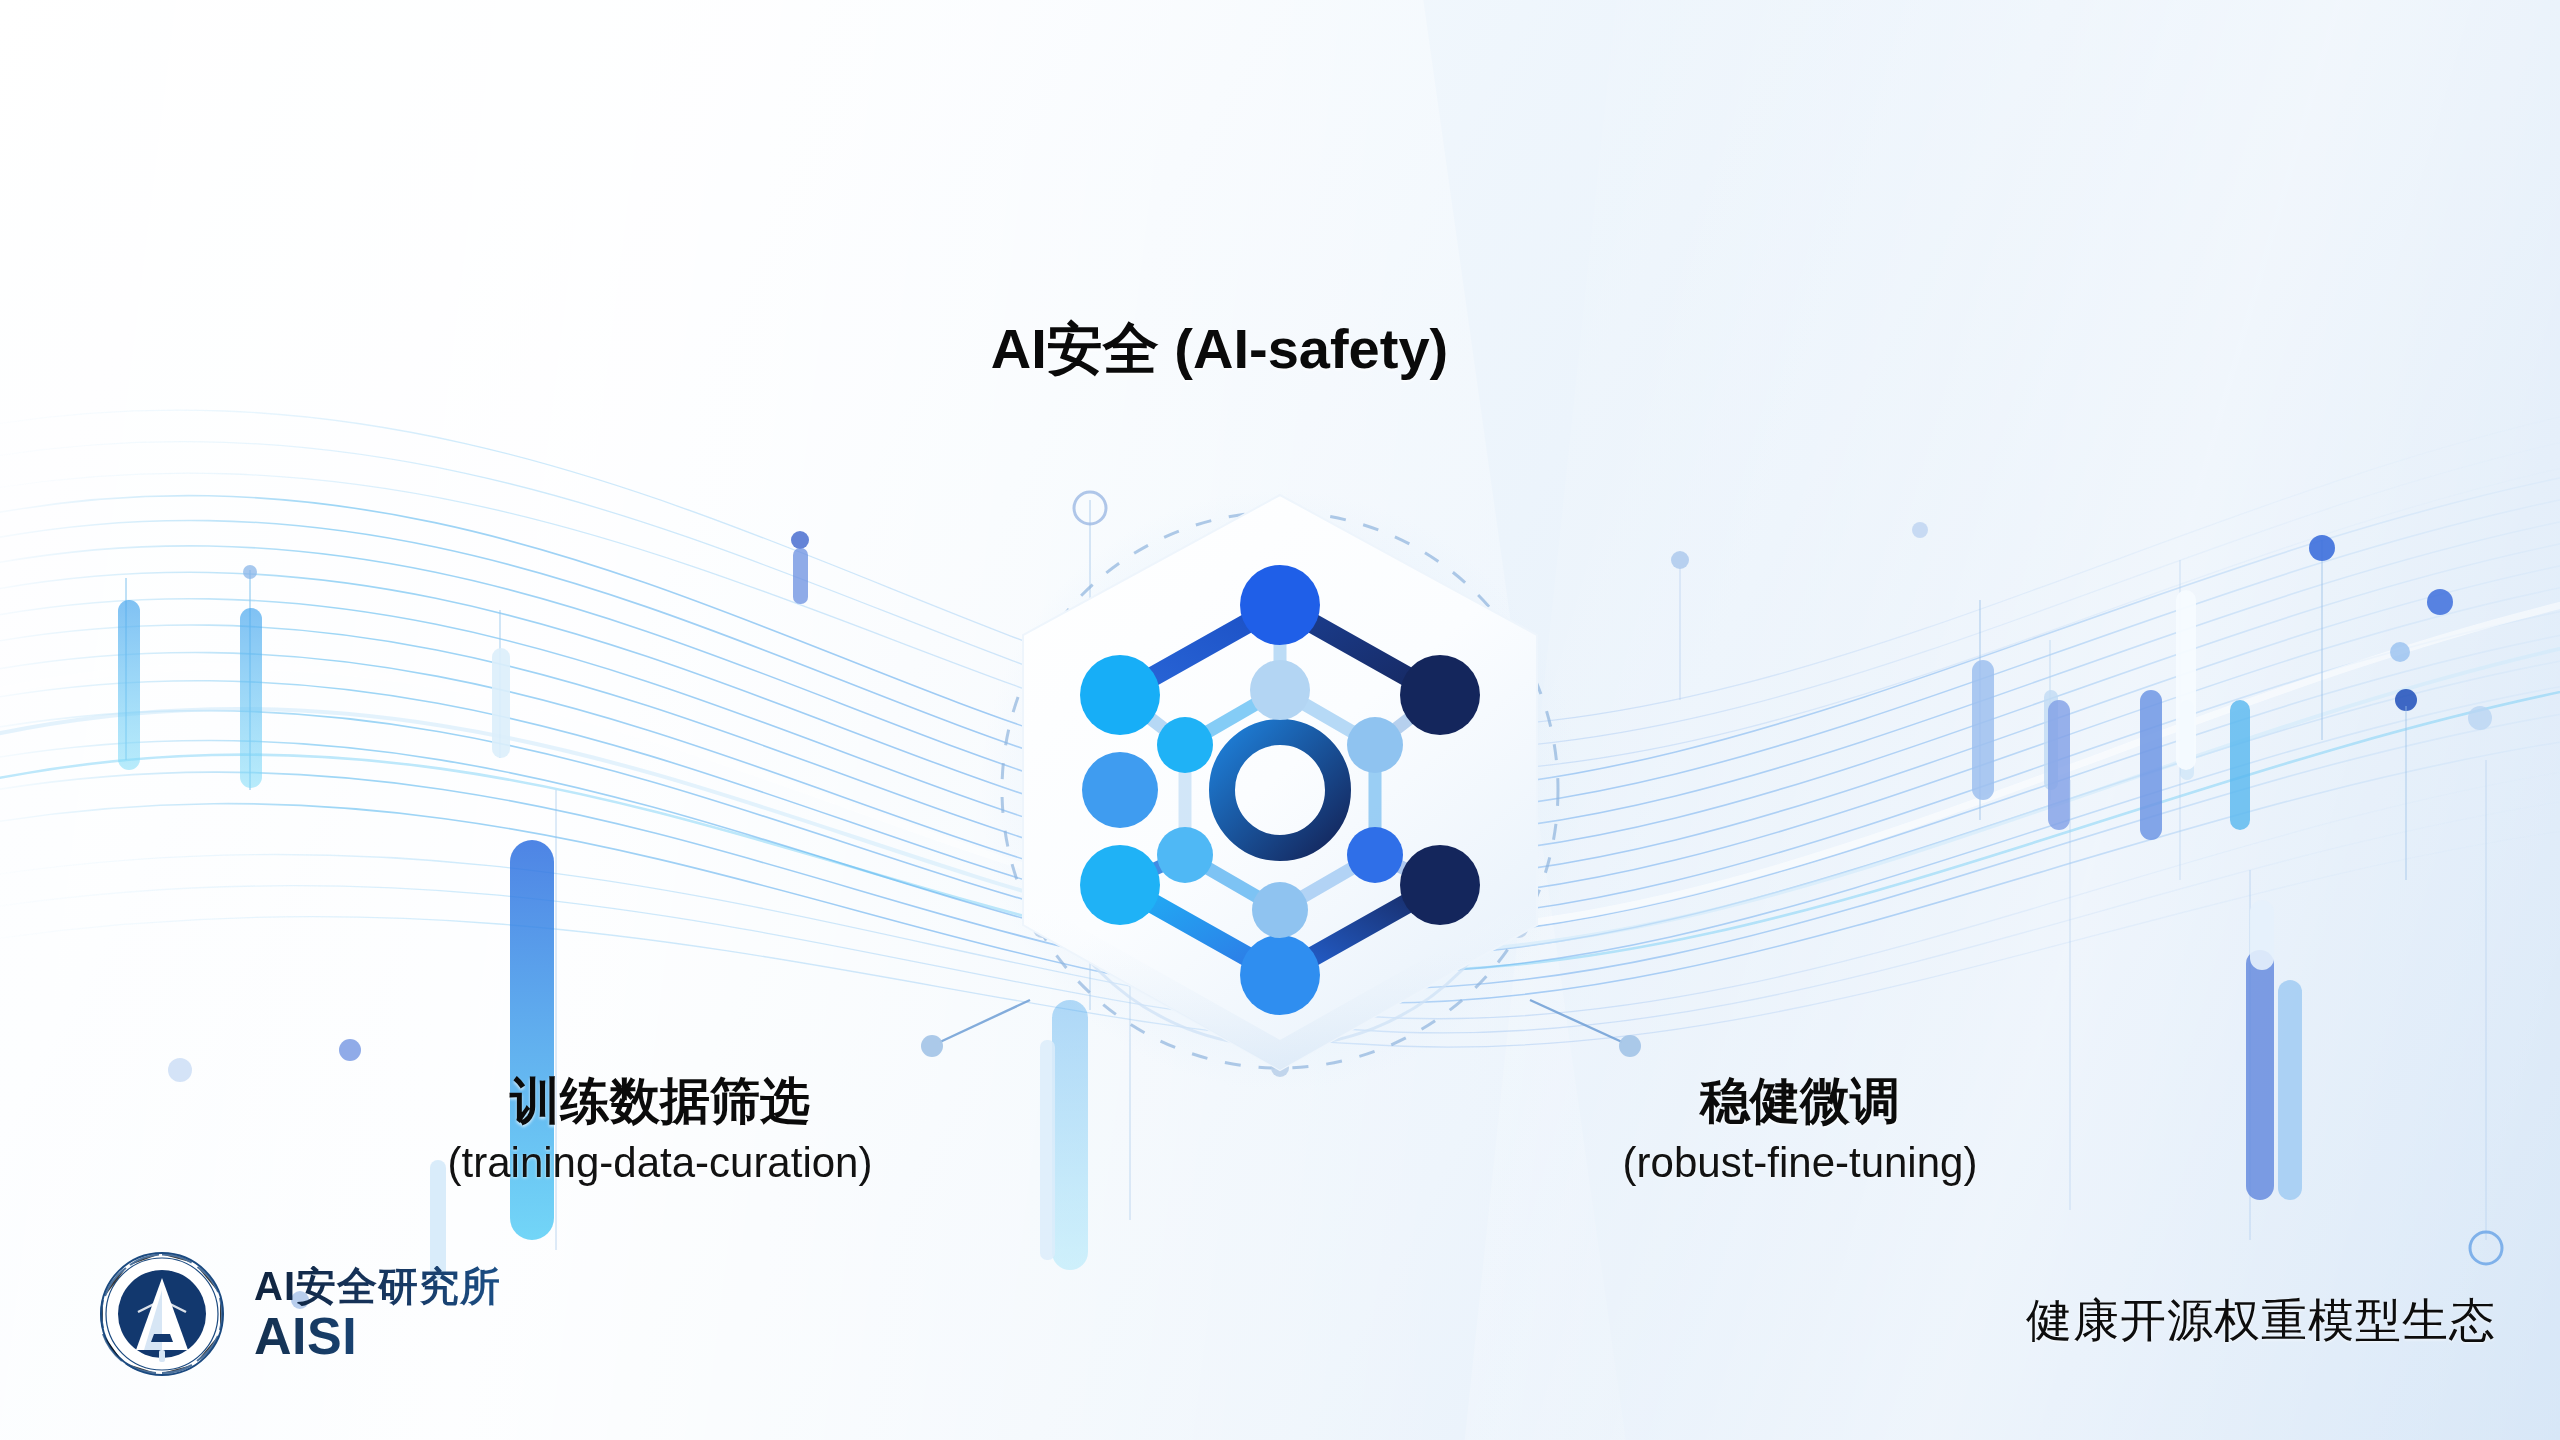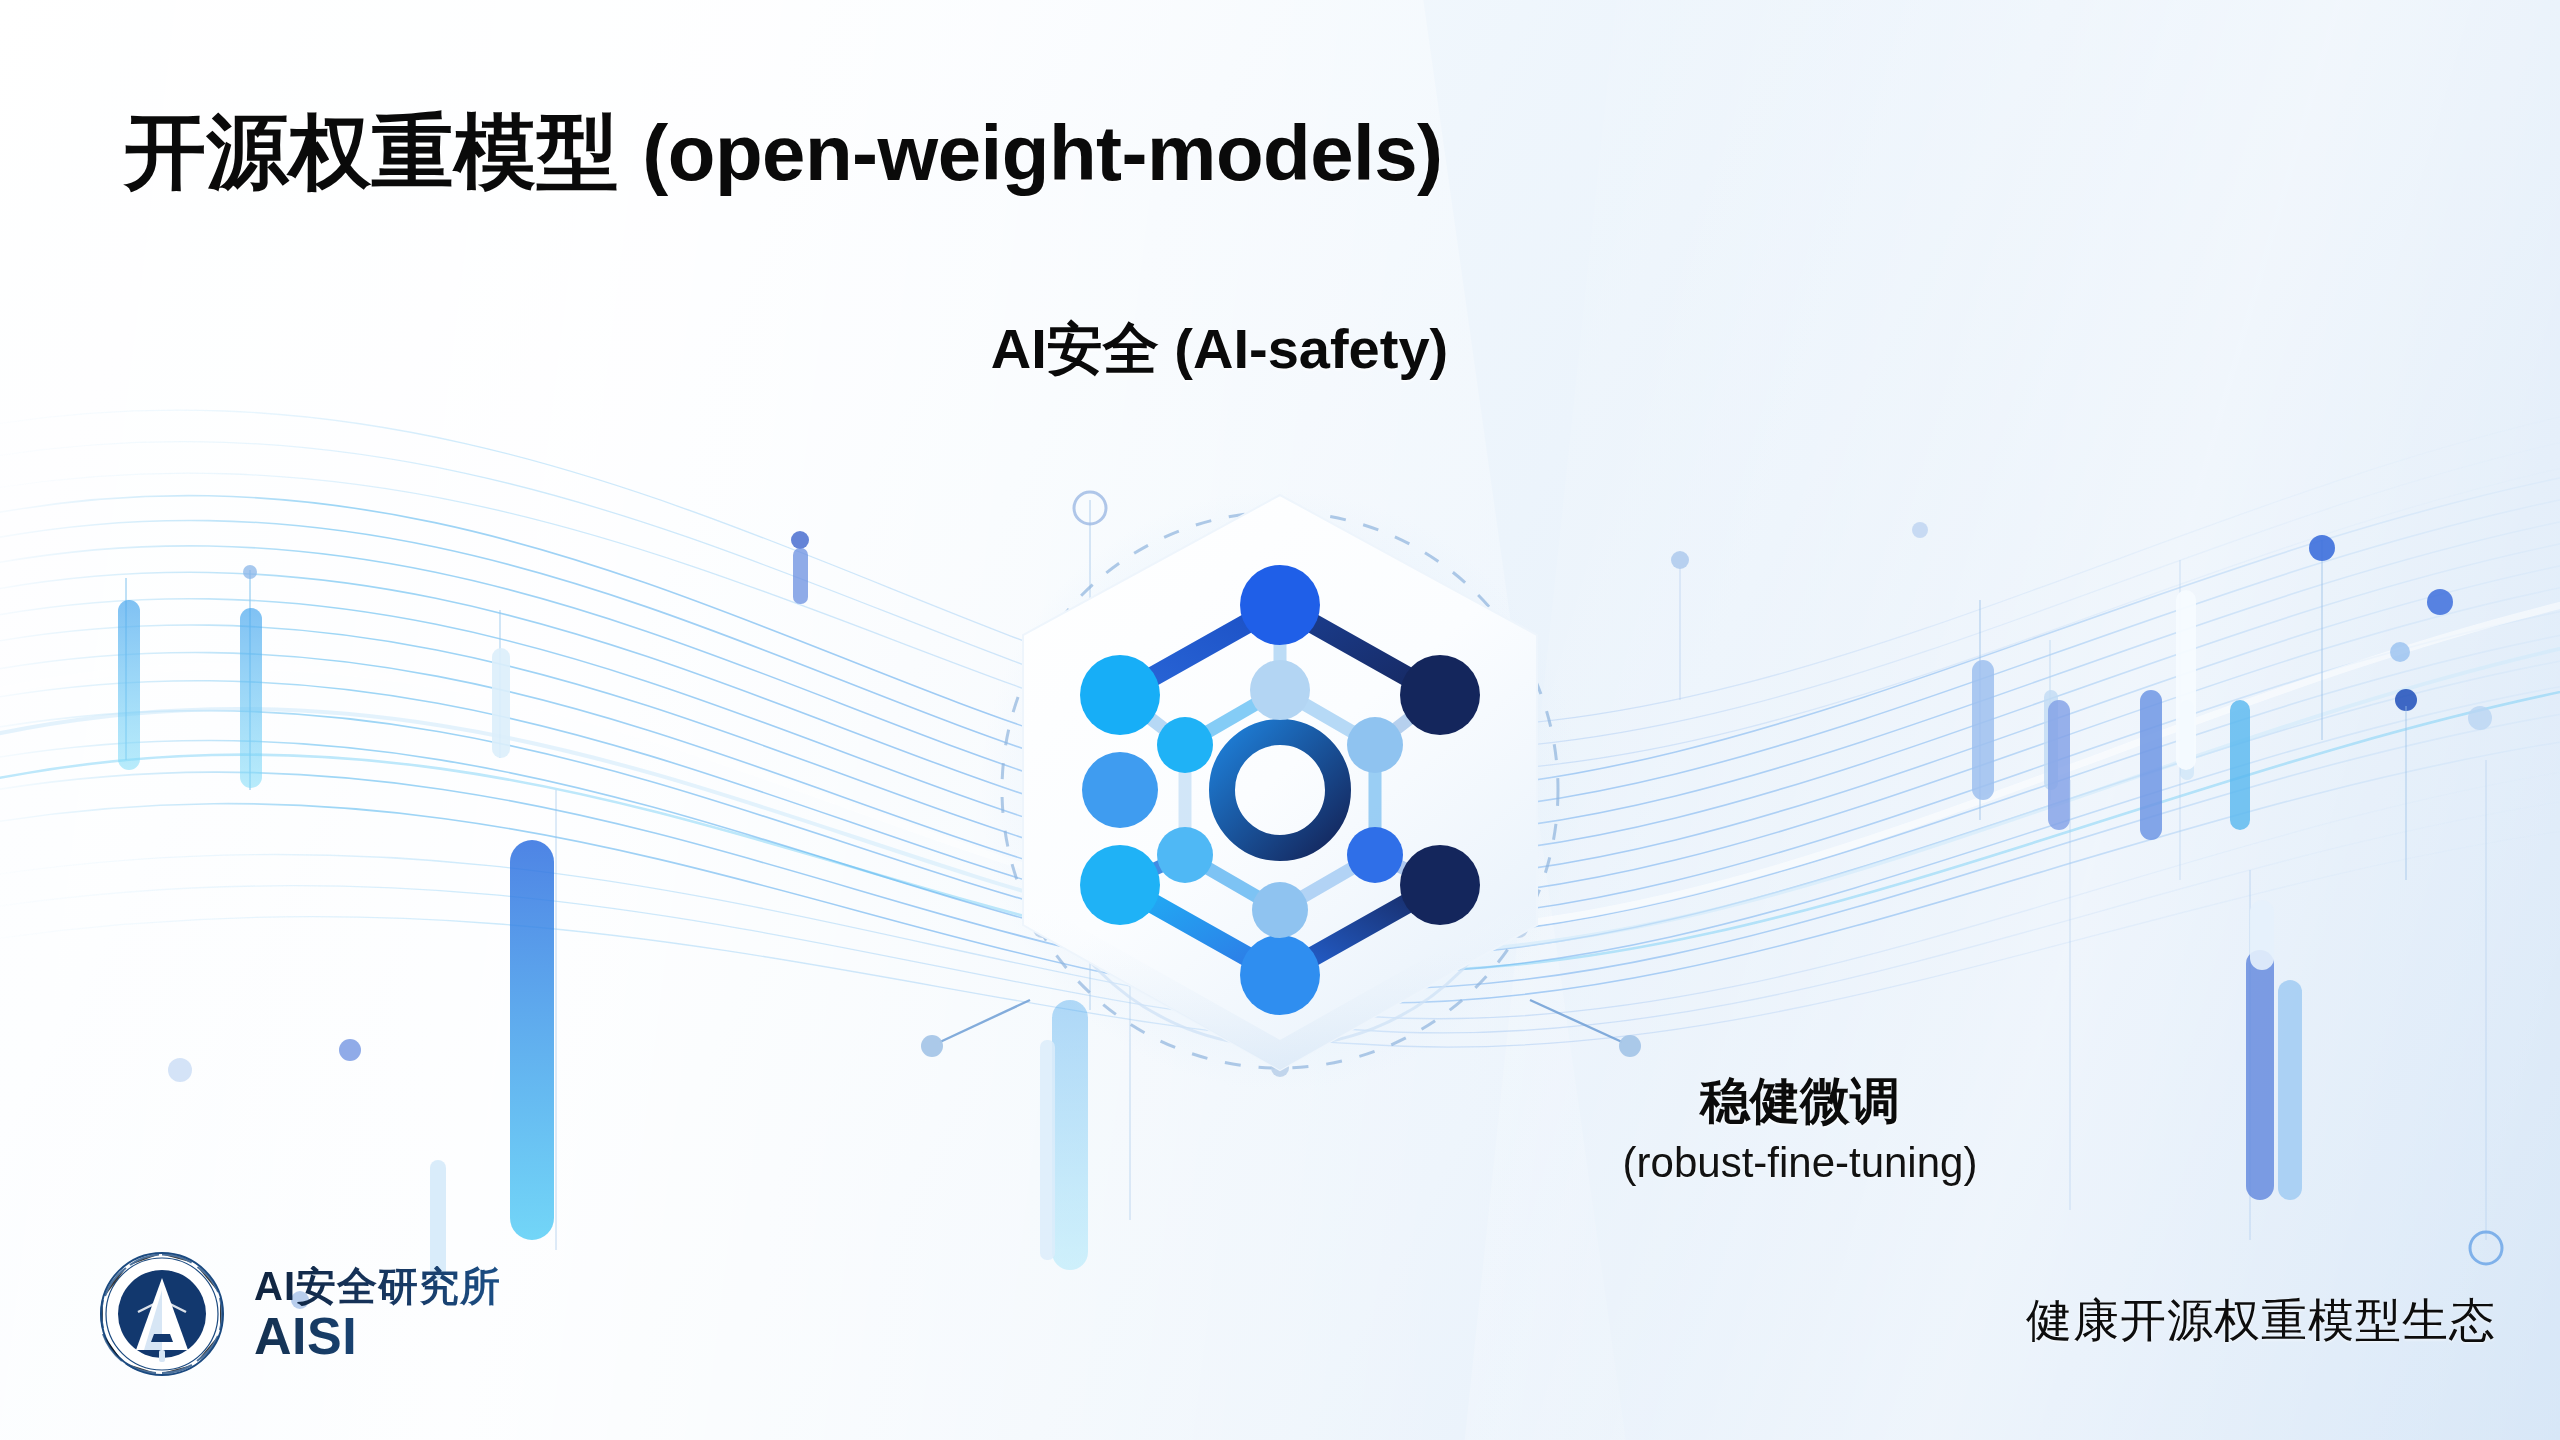--- a/index.html
+++ b/index.html
@@ -195,24 +195,20 @@
       <rect x="2250" y="900" width="24" height="70" rx="12" fill="#e5f1fc" opacity=".9"></rect>
       <line x1="2070" y1="780" x2="2070" y2="1210" stroke="#a9c8ec" stroke-width="1.2" opacity=".45"></line>
       <line x1="2486" y1="760" x2="2486" y2="1240" stroke="#a9c8ec" stroke-width="1.2" opacity=".45"></line>
       <circle cx="2486" cy="1248" r="16" fill="none" stroke="#6fa7e8" stroke-width="3" opacity=".85"></circle>
       <circle cx="1920" cy="530" r="8" fill="#b6cfef" opacity=".7"></circle>
       <circle cx="1680" cy="560" r="9" fill="#9fc0ea" opacity=".7"></circle>
       <line x1="1680" y1="566" x2="1680" y2="700" stroke="#b6cfef" stroke-width="1.2" opacity=".6"></line>
     </g>
   </svg>
 
-  <div class="title">
-    <span>开源权重模型</span>
-    <span class="en">(open-weight-models)</span>
-  </div>
 
   <div class="subtitle">
     <span class="subtitle-inner">AI安全 (AI-safety)</span>
   </div>
 
   <div id="hex-wrap">
     <svg viewBox="0 0 700 700">
       <defs>
         <linearGradient id="cardG" x1="0" y1="0" x2=".75" y2="1">
           <stop offset="0%" stop-color="#ffffff"></stop>
@@ -325,20 +321,24 @@
     </svg>
   </div>
 
   <svg class="bg-svg" style="pointer-events:none" viewBox="0 0 2560 1440" preserveAspectRatio="none">
     <line x1="1030" y1="1000" x2="940" y2="1042" stroke="#6f9fd6" stroke-width="2.4" opacity=".85"></line>
     <circle cx="932" cy="1046" r="11" fill="#a7c6e8" opacity=".95"></circle>
     <line x1="1530" y1="1000" x2="1622" y2="1042" stroke="#6f9fd6" stroke-width="2.4" opacity=".85"></line>
     <circle cx="1630" cy="1046" r="11" fill="#a7c6e8" opacity=".95"></circle>
   </svg>
 
+  <div class="leaf" id="leaf-left">
+    <div class="cn">训练数据筛选</div>
+    <div class="en">(training-data-curation)</div>
+  </div>
 
   <div class="leaf" id="leaf-right">
     <div class="cn">稳健微调</div>
     <div class="en">(robust-fine-tuning)</div>
   </div>
 
   <div id="logo">
     <svg class="emblem" viewBox="0 0 128 128">
       <circle cx="64" cy="64" r="61" fill="#ffffff" stroke="#1b4a80" stroke-width="2"></circle>
       <circle cx="64" cy="64" r="56" fill="#ffffff" stroke="#1b4a80" stroke-width="1.2"></circle>

